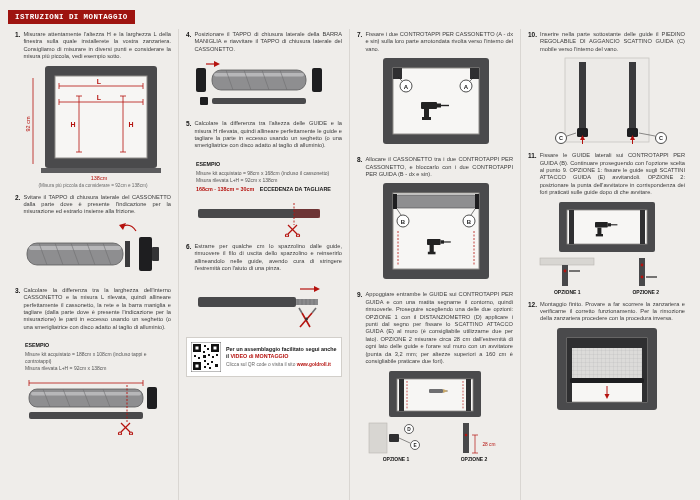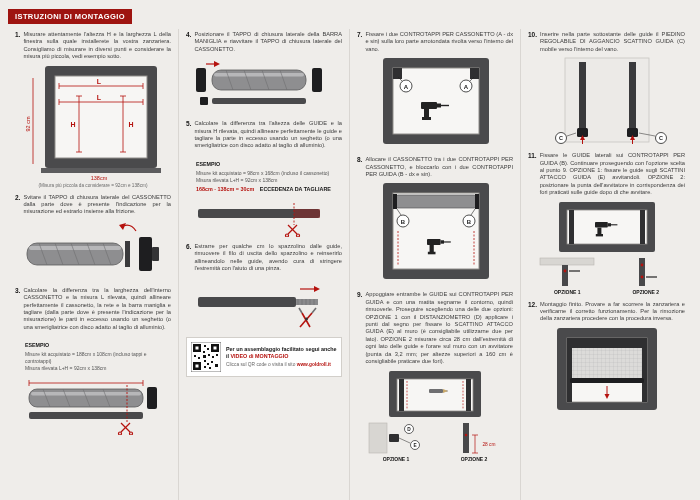--- a/index.html
+++ b/index.html
@@ -12,20 +12,21 @@
   }
   .page { width:700px; height:500px; padding:5px 8px 0 8px; }
   .header-bar {
     display:inline-block;
     background:var(--header-bg,#9e1410);
     color:#fff;
     font-weight:bold;
     font-size:7.5px;
     letter-spacing:.4px;
     padding:3px 7px;
+    font-family:Liberation Mono, monospace;
   }
   .content { display:flex; margin-top:5px; height:472px; overflow:hidden; }
   .col { width:25%; padding:2px 7px 0 7px; border-right:1px solid #d9d6d2; }
   .col:last-child { border-right:none; }
   .step { margin-bottom:6px; }
   .step-head { display:flex; gap:3px; align-items:flex-start; }
   .step-num { font-weight:bold; font-size:6.5px; color:#141414; flex:0 0 auto; }
   .step-text { font-size:5.7px; line-height:1.3; color:#3c3c3c; text-align:justify; }
   .illus-wrap { text-align:center; margin:3px 0 1px 0; }
   .caption { font-size:4.7px; color:#6a6a6a; text-align:center; margin-top:1px; }

